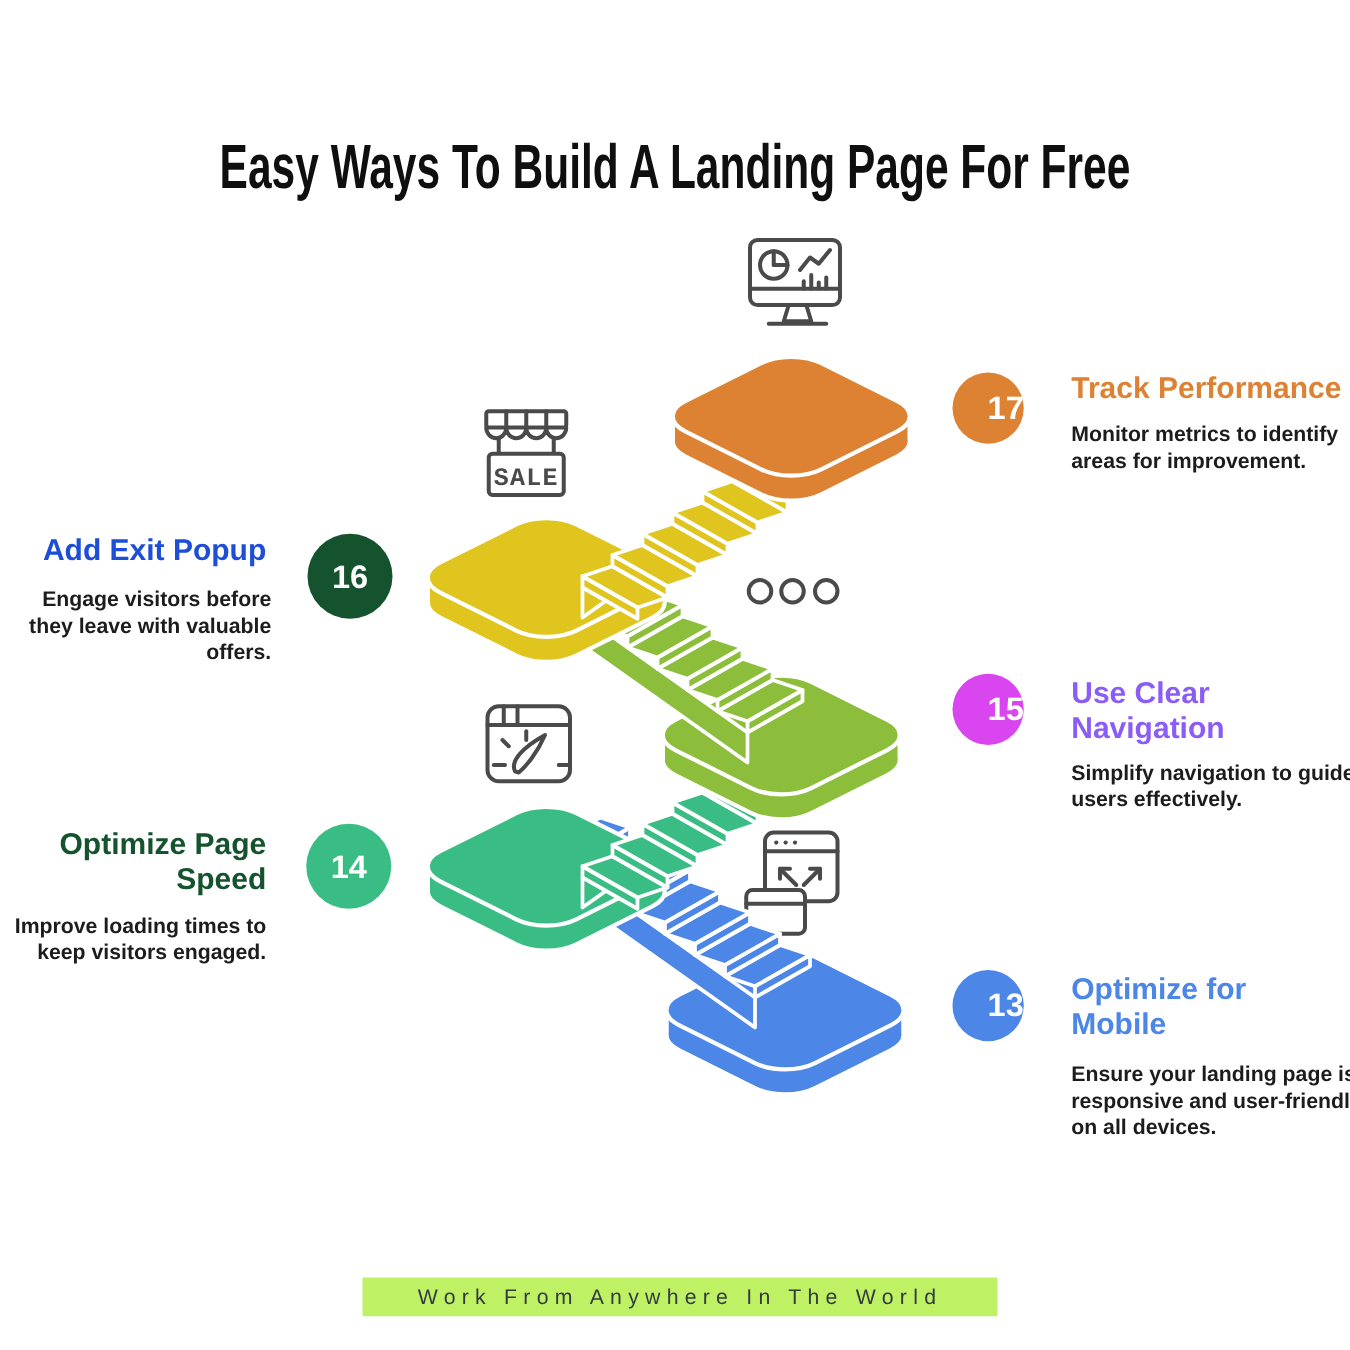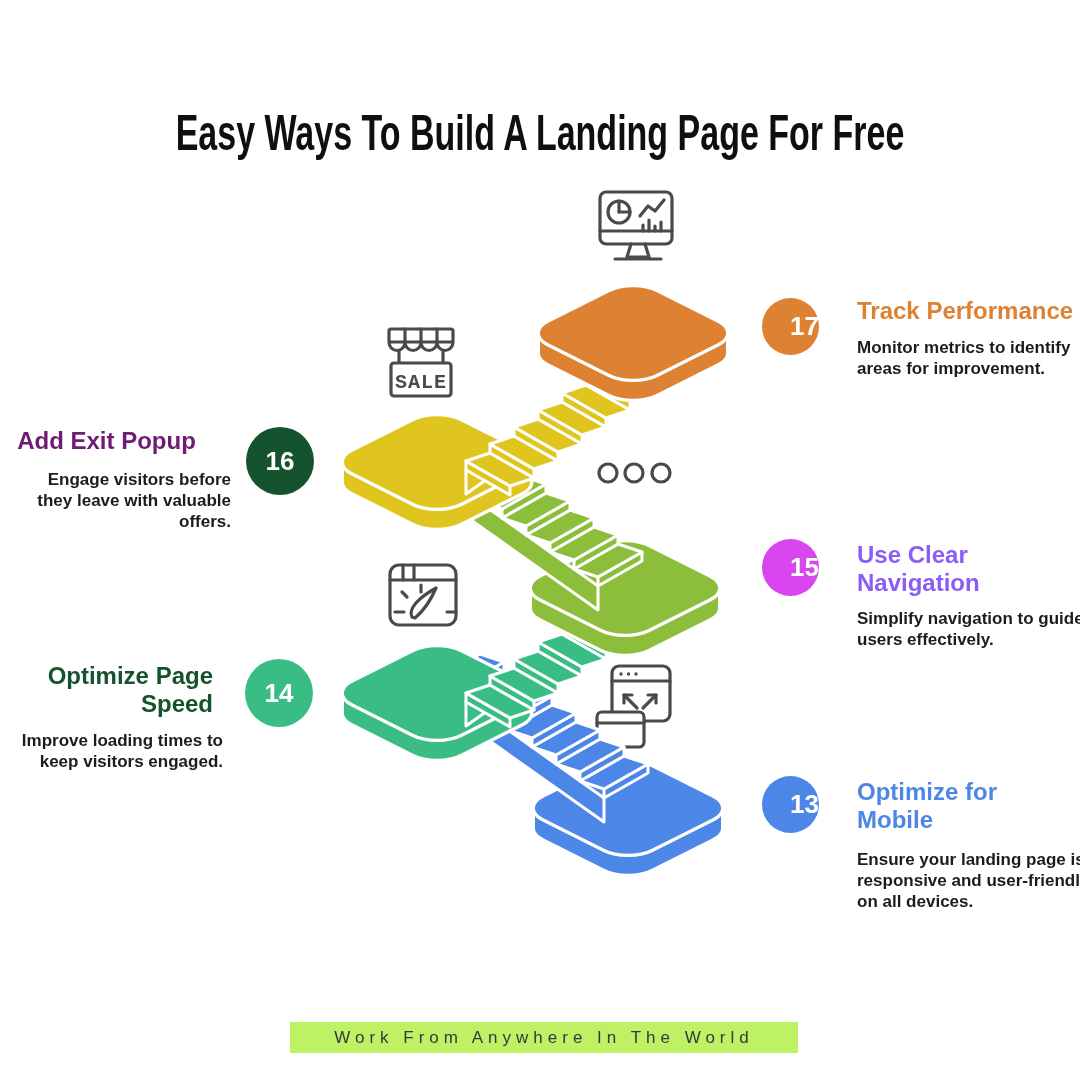--- a/index.html
+++ b/index.html
@@ -202,38 +202,38 @@
       <span>17</span>
     </div>
   <div class="head abs" style="left: 857px; top: 297px; width: 220px; color: rgb(221, 129, 51);">Track Performance</div>
   <div class="body-txt abs" style="left:857px;top:338px;width:234px;">Monitor metrics to identify areas for improvement.</div>
 </div>
 
 <div>
   <div class="num-circle c68 abs" style="left: 246px; top: 427px; background: #14532d;">
       <span>16</span>
     </div>
-  <div class="head r abs" style="left: 0px; top: 427px; width: 213px; color: #701a75; text-align: center;">Add Exit Popup</div>
-  <div class="body-txt r abs" style="left:18px;top:470px;width:213px;">Engage visitors before they leave with valuable offers.</div>
+  <div class="head r abs" style="left: 0px; top: 427px; width: 213px; color: #1d4ed8;">Add Exit Popup</div>
+  <div class="body-txt r abs" style="left:4px;top:470px;width:213px;">Engage visitors before they leave with valuable offers.</div>
 </div>
 
 <div>
   <div class="num-circle c57 abs" style="left: 762px; top: 539px; background: #d946ef;">
       <span>15</span>
     </div>
   <div class="head abs" style="left: 857px; top: 541px; width: 220px; color: #8b5cf6;">Use Clear Navigation</div>
   <div class="body-txt abs" style="left:857px;top:609px;width:234px;">Simplify navigation to guide users effectively.</div>
 </div>
 
 <div>
   <div class="num-circle c68 abs" style="left: 245px; top: 659px; background: rgb(58, 189, 132);">
       <span>14</span>
     </div>
   <div class="head r abs" style="left: 0px; top: 662px; width: 213px; color: #14532d;">Optimize Page Speed</div>
-  <div class="body-txt r abs" style="left:0;top:731px;width:213px;padding-left:10px;">Improve loading times to keep visitors engaged.</div>
+  <div class="body-txt r abs" style="left:0;top:731px;width:213px;">Improve loading times to keep visitors engaged.</div>
 </div>
 
 <div>
   <div class="num-circle c57 abs" style="left: 762px; top: 776px; background: rgb(76, 134, 230);">
       <span>13</span>
     </div>
   <div class="head abs" style="left: 857px; top: 778px; width: 220px; color: rgb(76, 134, 230);">Optimize for Mobile</div>
   <div class="body-txt abs" style="left:857px;top:850px;width:234px;">Ensure your landing page is responsive and user-friendly on all devices.</div>
 </div>
 

